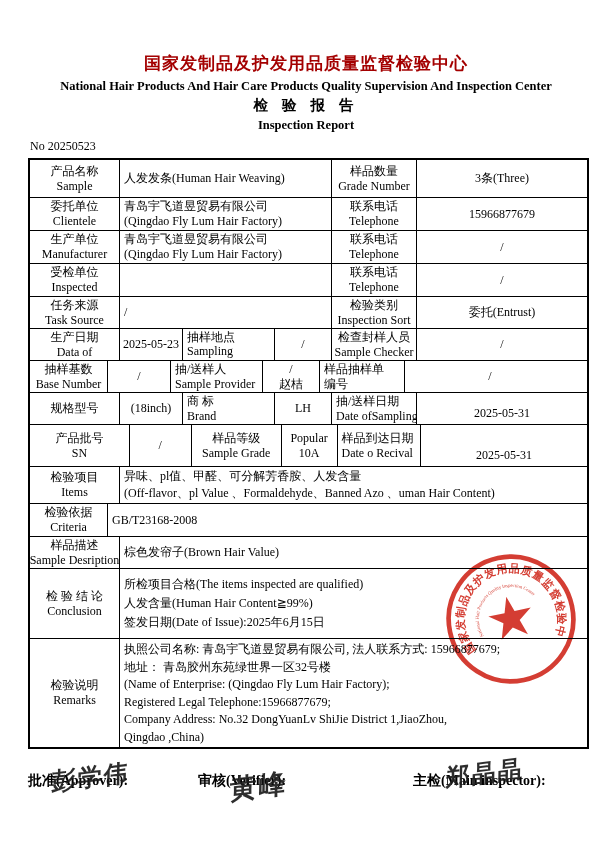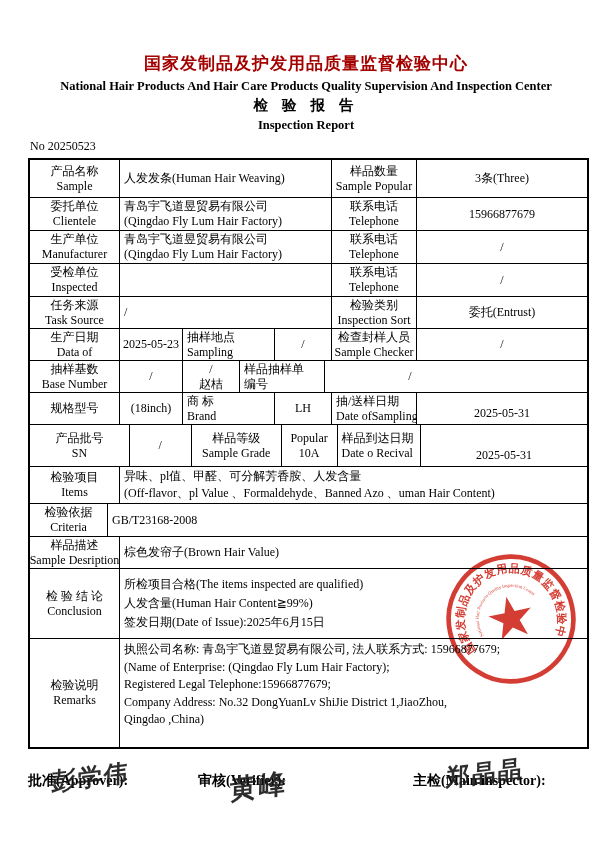--- a/index.html
+++ b/index.html
@@ -82,21 +82,21 @@
       <div class="trow" style="height: 38px;">
         <div class="tcell lbl" style="width: 90px;">
           <div class="ln">产品名称</div>
           <div class="ln">Sample</div>
         </div>
         <div class="tcell left" style="width: 212px;">
           <div class="ln">人发发条(Human Hair Weaving)</div>
         </div>
         <div class="tcell lbl" style="width: 85px;">
           <div class="ln">样品数量</div>
-          <div class="ln">Sample Popular</div>
+          <div class="ln">Grade Number</div>
         </div>
         <div class="tcell" style="width: 170px;">
           <div class="ln">3条(Three)</div>
         </div>
       </div>
       <div class="trow" style="height: 33px;">
         <div class="tcell lbl" style="width: 90px;">
           <div class="ln">委托单位</div>
           <div class="ln">Clientele</div>
         </div>
@@ -160,42 +160,46 @@
         </div>
       </div>
       <div class="trow" style="height: 32px;">
         <div class="tcell lbl" style="width: 90px;">
           <div class="ln">生产日期</div>
           <div class="ln">Data of</div>
         </div>
         <div class="tcell" style="width: 63px;">
           <div class="ln">2025-05-23</div>
         </div>
-        <div class="tcell lbl left" style="width: 92px;">
+        <div class="tcell lbl left" style="width: 92px; justify-content: flex-end;">
           <div class="ln">抽样地点</div>
           <div class="ln">Sampling</div>
         </div>
         <div class="tcell" style="width: 57px;">
           <div class="ln">/</div>
         </div>
         <div class="tcell lbl" style="width: 85px;">
           <div class="ln">检查封样人员</div>
           <div class="ln">Sample Checker</div>
         </div>
         <div class="tcell" style="width: 170px;">
           <div class="ln">/</div>
         </div>
       </div>
       <div class="trow" style="height: 32px;">
-        <div class="tcell lbl" style="width: 90px;">
+        <div class="tcell lbl" style="width: 78px;">
           <div class="ln">抽样基数</div>
           <div class="ln">Base Number</div>
         </div>
         <div class="tcell" style="width: 63px;">
           <div class="ln">/</div>
+        </div>
+        <div class="tcell lbl left" style="width: 92px;">
+          <div class="ln">抽/送样人</div>
+          <div class="ln">Sample Provider</div>
         </div>
         <div class="tcell" style="width: 57px;">
           <div class="ln">/</div>
           <div class="ln">赵桔</div>
         </div>
         <div class="tcell lbl left" style="width: 85px;">
           <div class="ln">样品抽样单</div>
           <div class="ln">编号</div>
         </div>
         <div class="tcell" style="width: 170px;">
@@ -287,20 +291,21 @@
           <div class="ln">签发日期(Date of Issue):2025年6月15日</div>
         </div>
       </div>
       <div class="trow row-remarks" style="height: 108px;">
         <div class="tcell lbl" style="width: 90px;">
           <div class="ln">检验说明</div>
           <div class="ln">Remarks</div>
         </div>
         <div class="tcell left top" style="width: 467px;">
           <div class="ln">执照公司名称: 青岛宇飞道昱贸易有限公司, 法人联系方式: 15966877679;</div>
+          <div class="ln">地址： 青岛胶州东苑绿世界一区32号楼</div>
           <div class="ln">(Name of Enterprise: (Qingdao Fly Lum Hair Factory);</div>
           <div class="ln">Registered Legal Telephone:15966877679;</div>
           <div class="ln"> Company Address: No.32 DongYuanLv ShiJie District 1,JiaoZhou,</div>
           <div class="ln">Qingdao ,China)</div>
         </div>
       </div>
     </div>
 
   <div class="sign-label" style="left:28px;top:748px;">批准(Approver):</div>
   <div class="sign-label" style="left:198px;top:748px;">审核(Verifier):</div>

